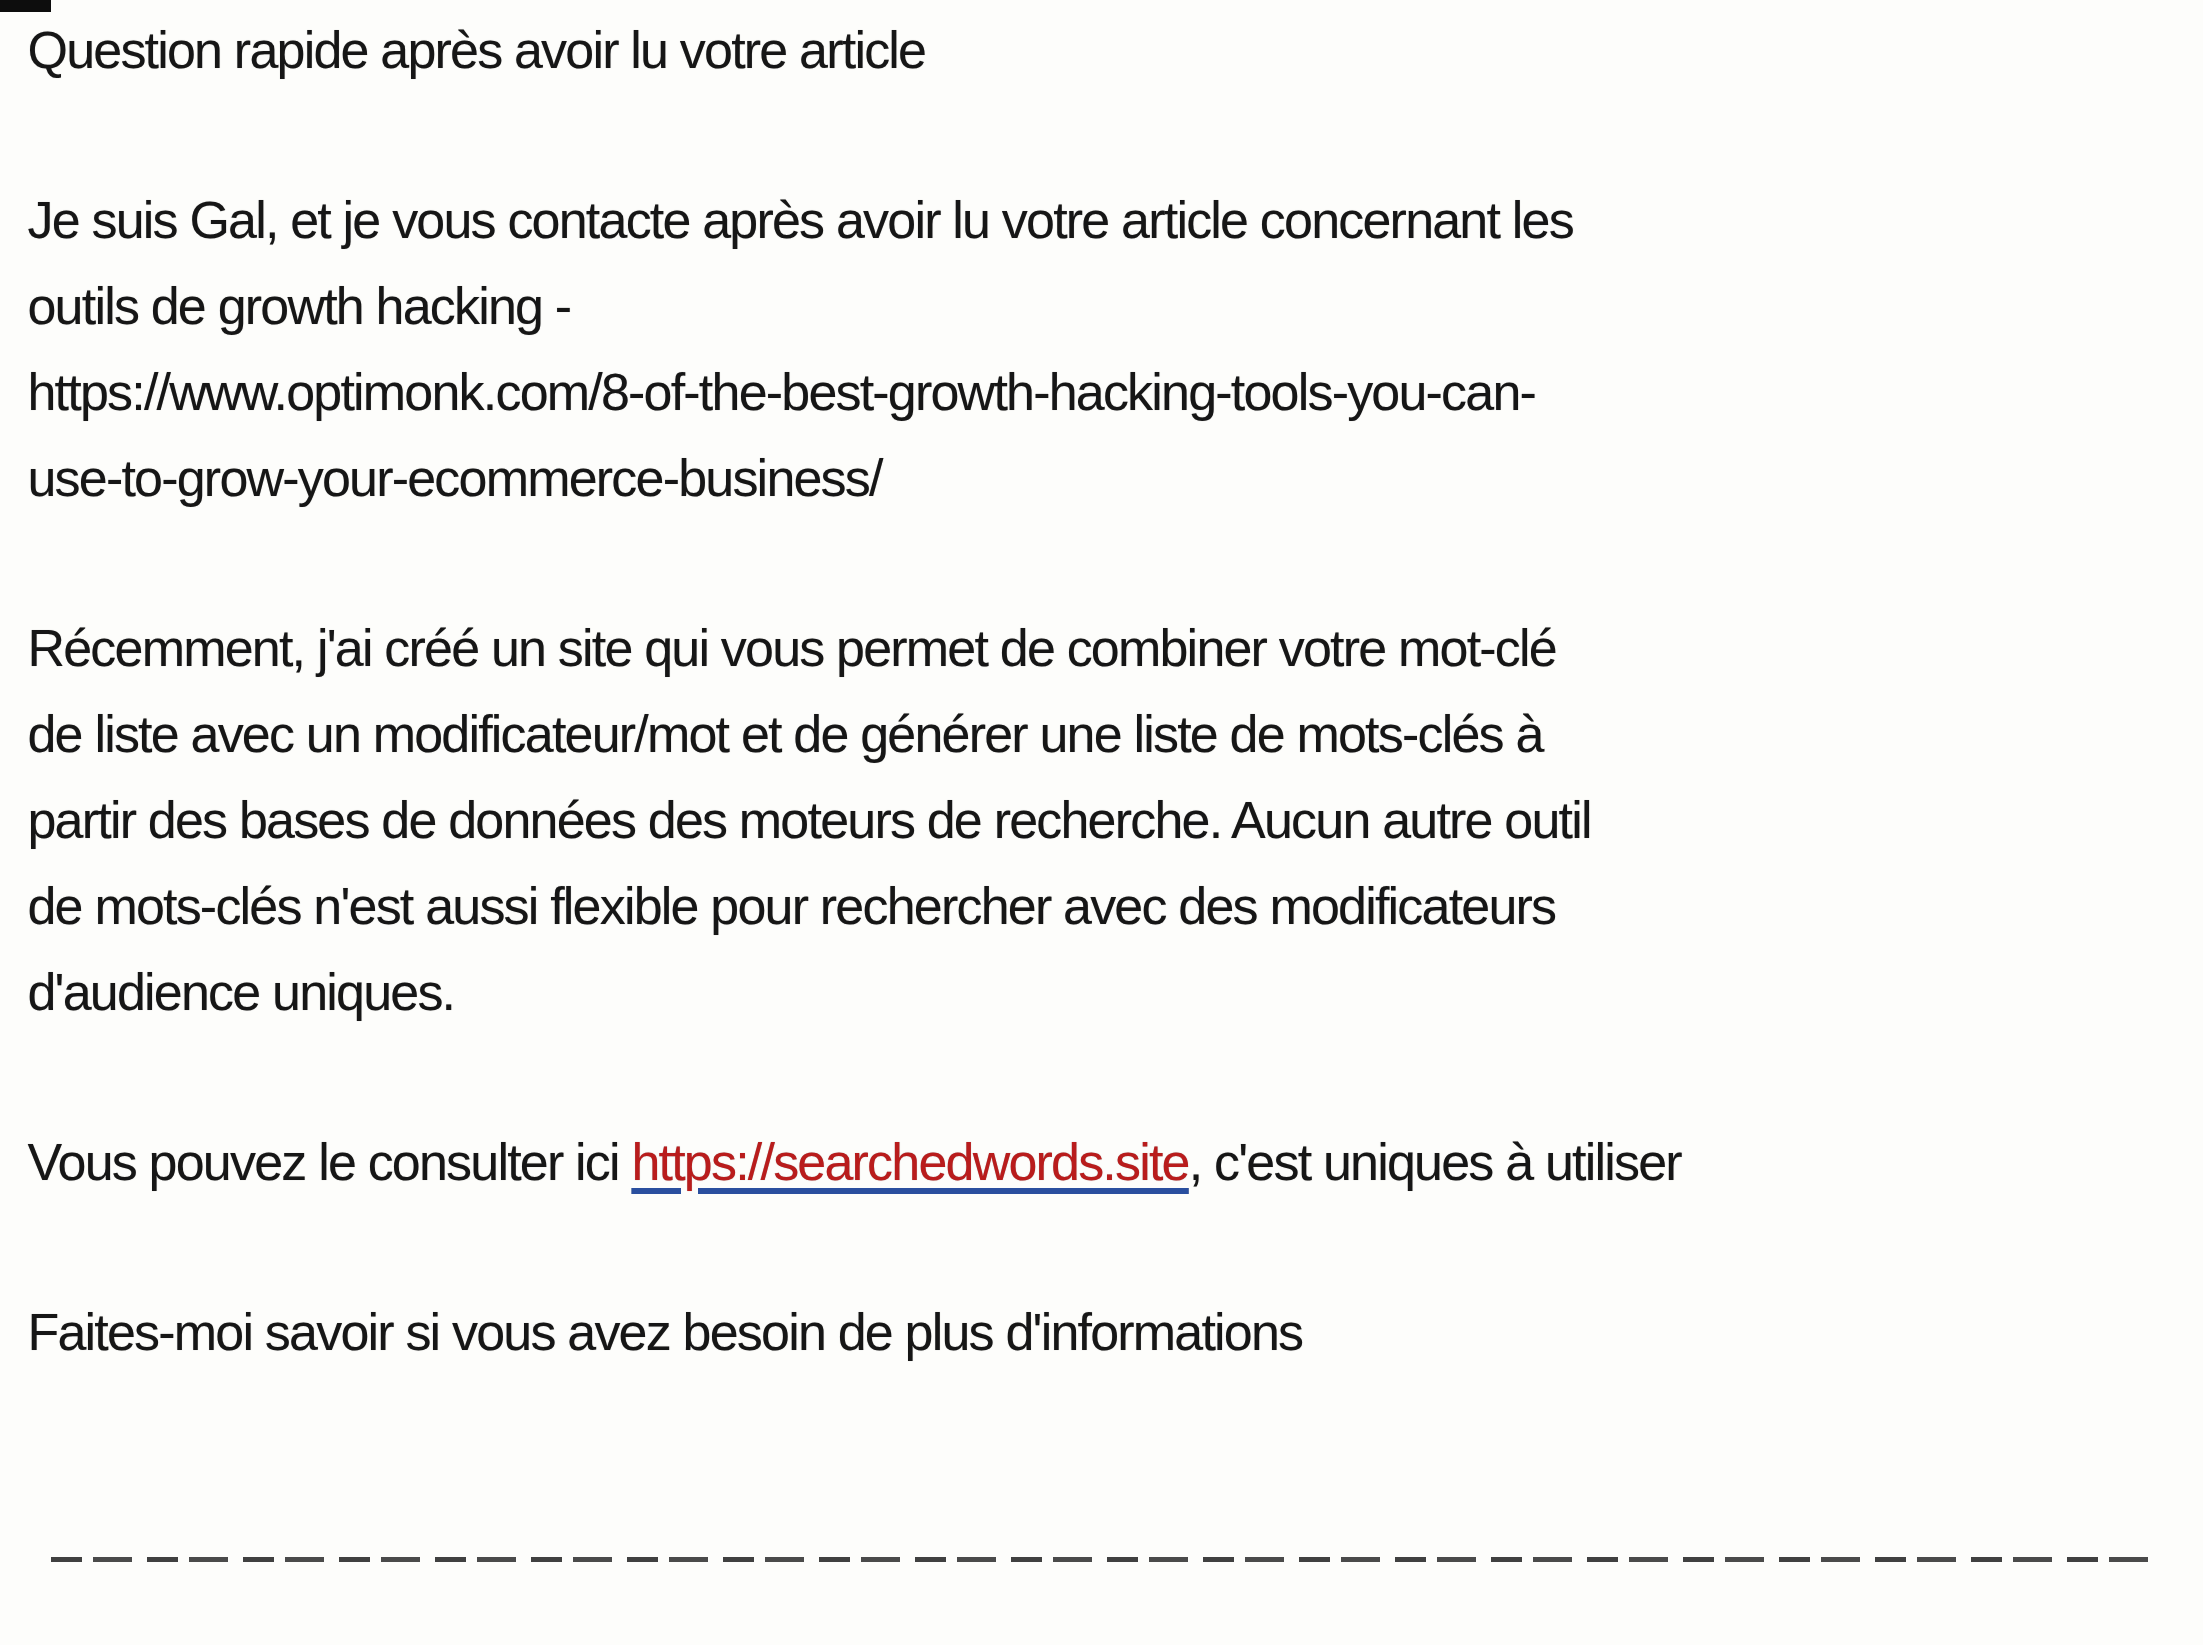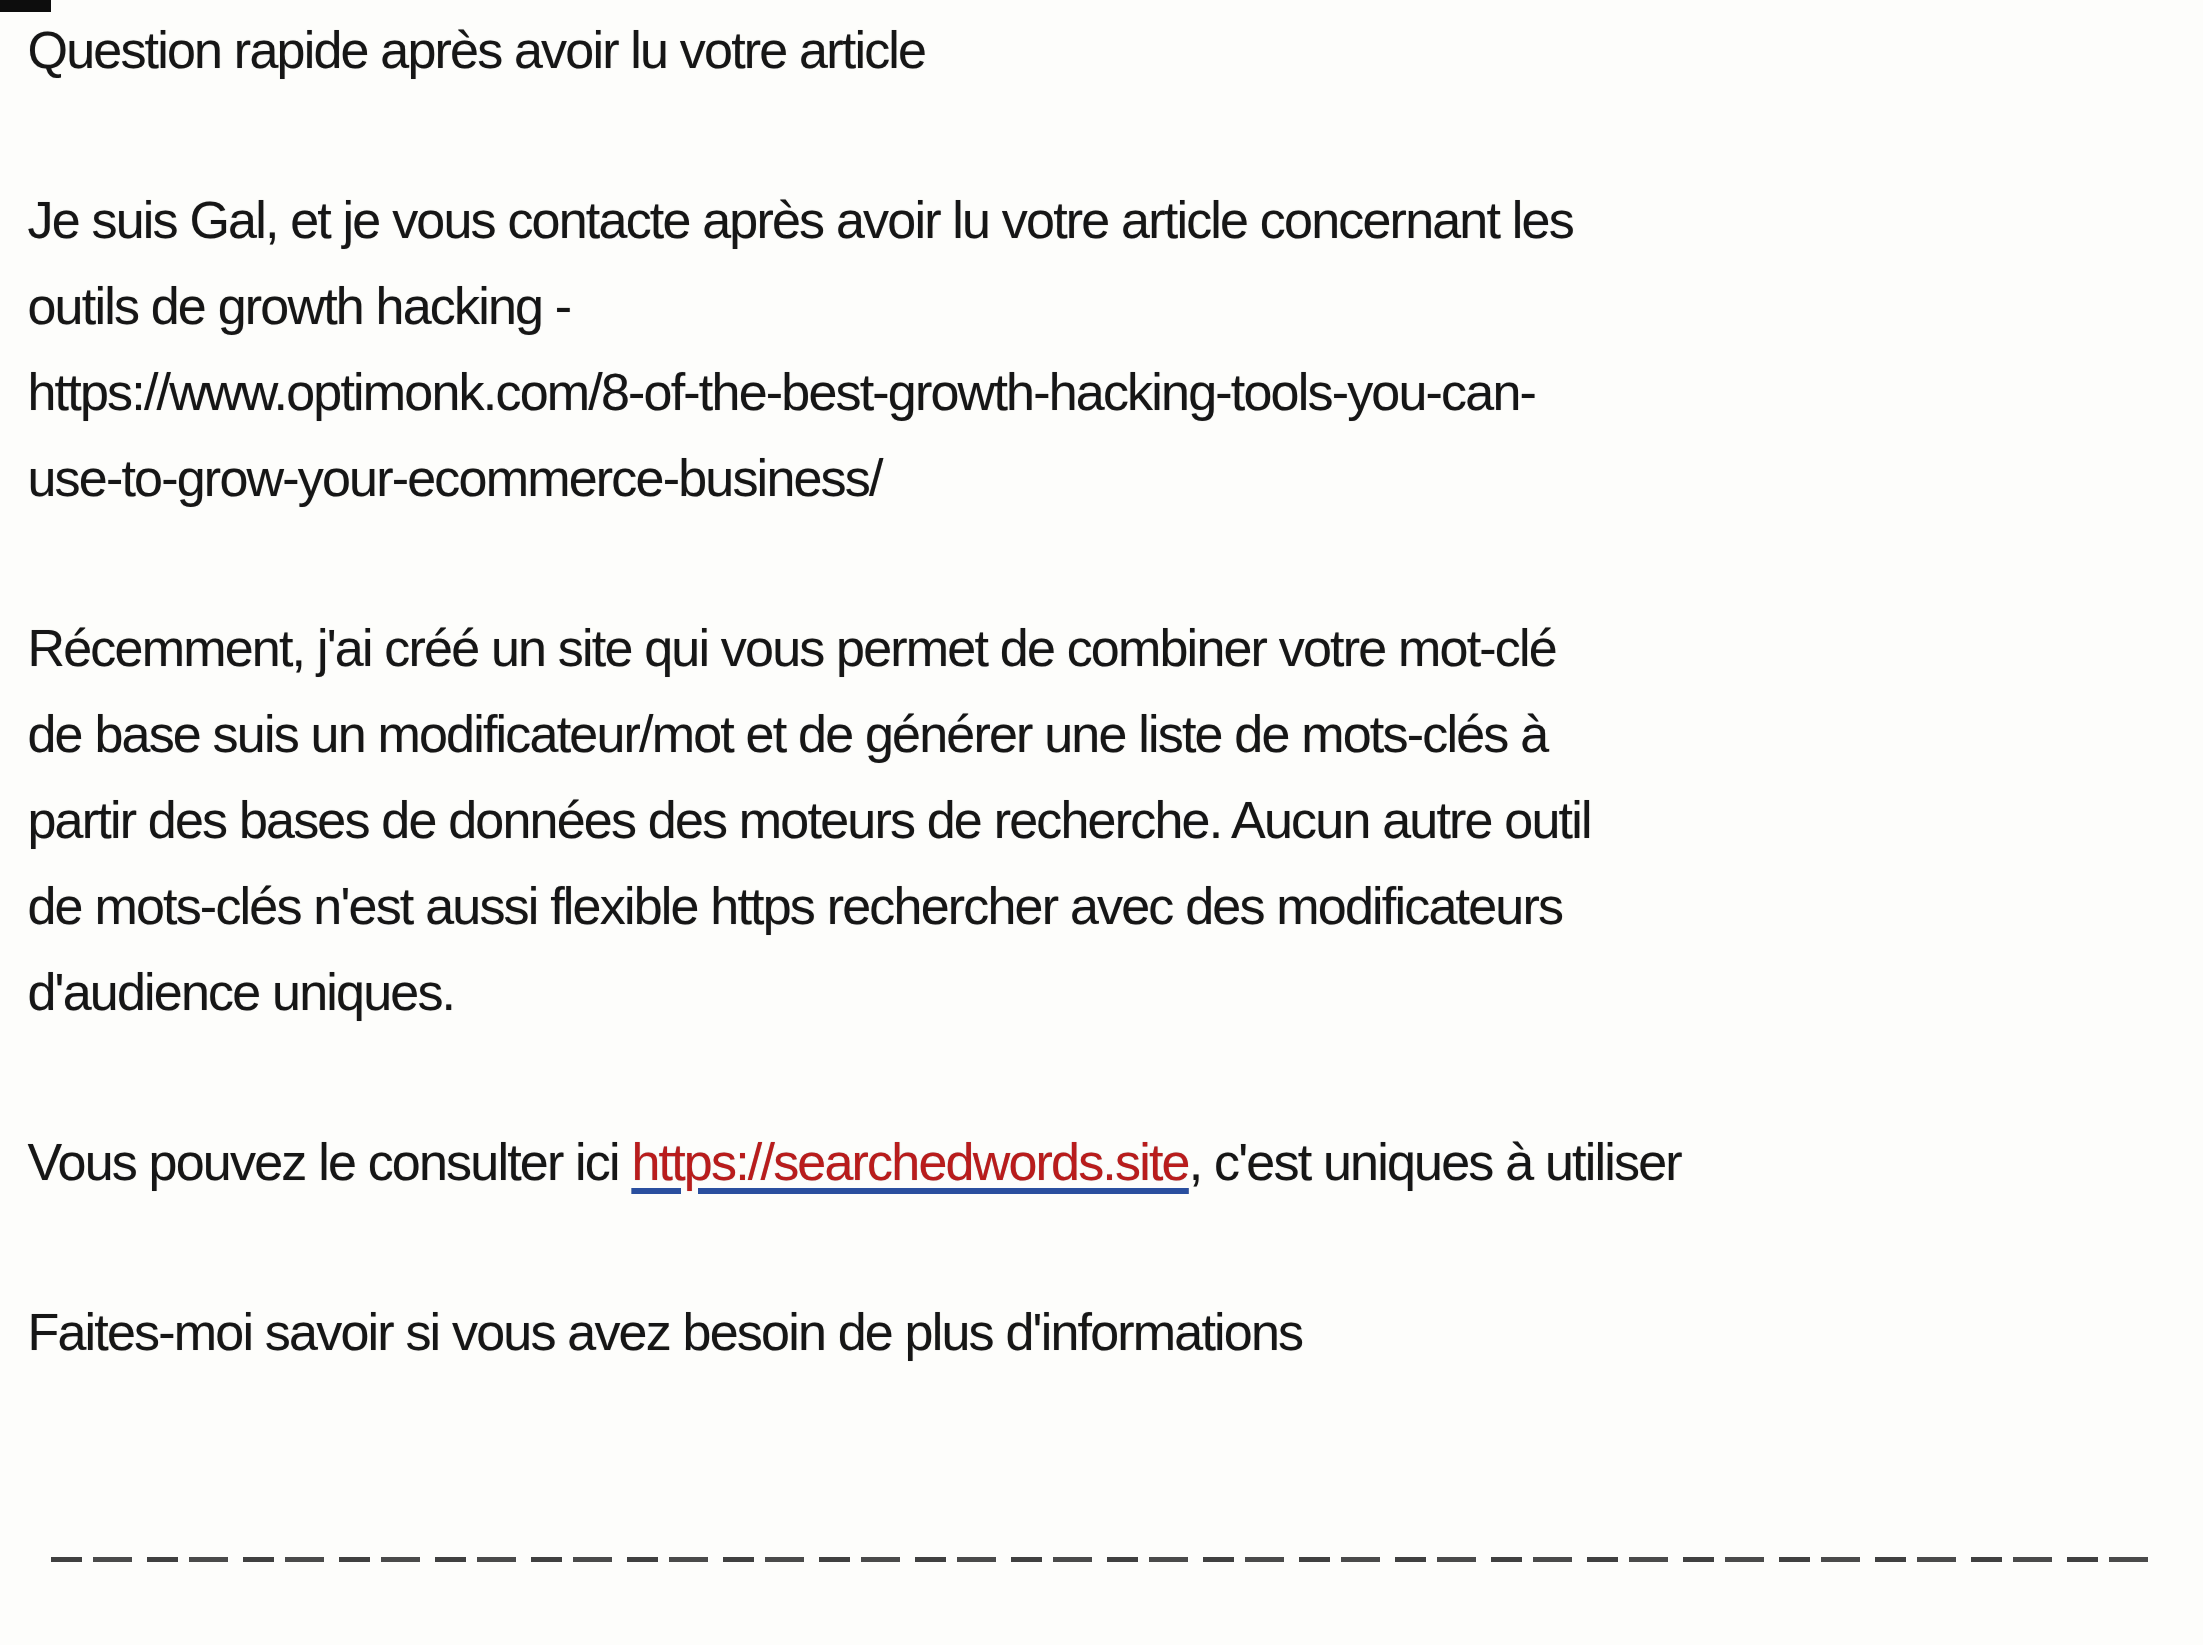--- a/index.html
+++ b/index.html
@@ -69,23 +69,23 @@
 
   <p class="para">
     <span class="line">Je suis Gal, et je vous contacte après avoir lu votre article concernant les</span>
     <span class="line">outils de growth hacking -</span>
     <span class="line">https://www.optimonk.com/8-of-the-best-growth-hacking-tools-you-can-</span>
     <span class="line">use-to-grow-your-ecommerce-business/</span>
   </p>
 
   <p class="para">
     <span class="line">Récemment, j'ai créé un site qui vous permet de combiner votre mot-clé</span>
-    <span class="line">de base suis un modificateur/mot et de générer une liste de mots-clés à</span>
+    <span class="line">de liste avec un modificateur/mot et de générer une liste de mots-clés à</span>
     <span class="line">partir des bases de données des moteurs de recherche. Aucun autre outil</span>
-    <span class="line">de mots-clés n'est aussi flexible https rechercher avec des modificateurs</span>
+    <span class="line">de mots-clés n'est aussi flexible pour rechercher avec des modificateurs</span>
     <span class="line">d'audience uniques.</span>
   </p>
 
   <p class="para"><span>Vous pouvez le consulter ici </span><a href="#" class="link">https://searchedwords.site</a><span>, c'est uniques à utiliser</span></p>
 
   <p class="para">
     <span class="line">Faites-moi savoir si vous avez besoin de plus d'informations</span>
   </p>
 
   <div class="corner-artifact"></div>

